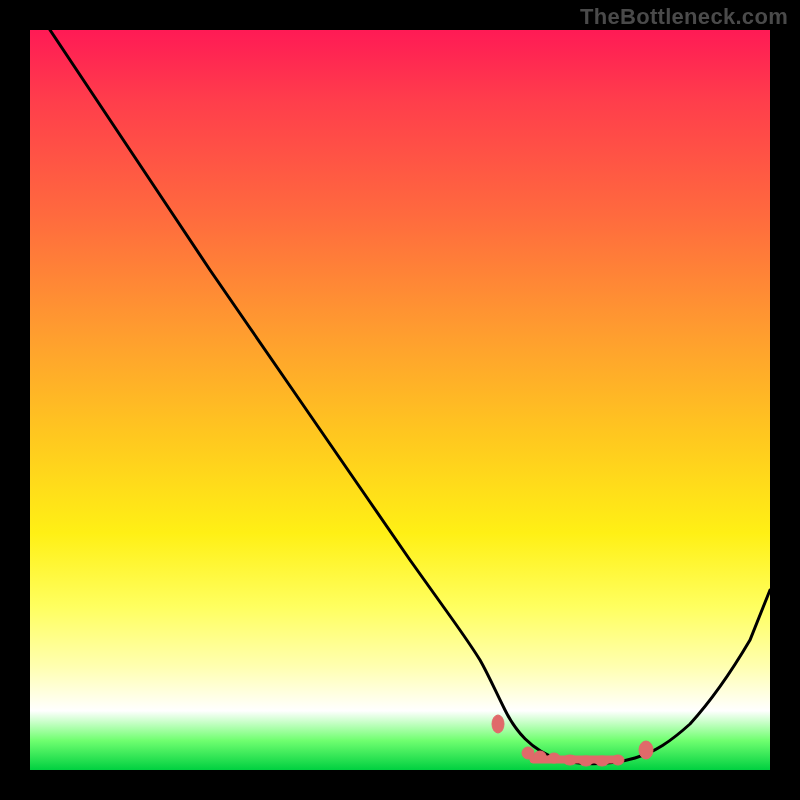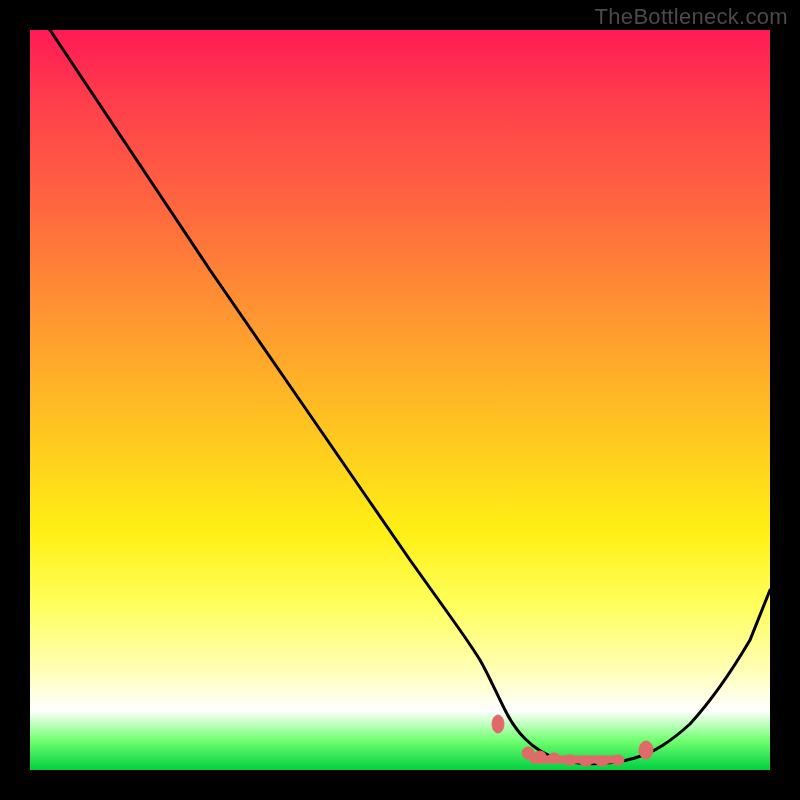--- a/index.html
+++ b/index.html
@@ -15,21 +15,21 @@
     position: relative;
     width: 800px;
     height: 800px;
   }
   .watermark {
     position: absolute;
     top: 4px;
     right: 12px;
     color: #4a4a4a;
     font-size: 22px;
-    font-weight: normal;
+    font-weight: bold;
     letter-spacing: 0.3px;
     z-index: 10;
   }
   .plot-area {
     position: absolute;
     left: 30px;
     top: 30px;
     width: 740px;
     height: 740px;
     overflow: hidden;

